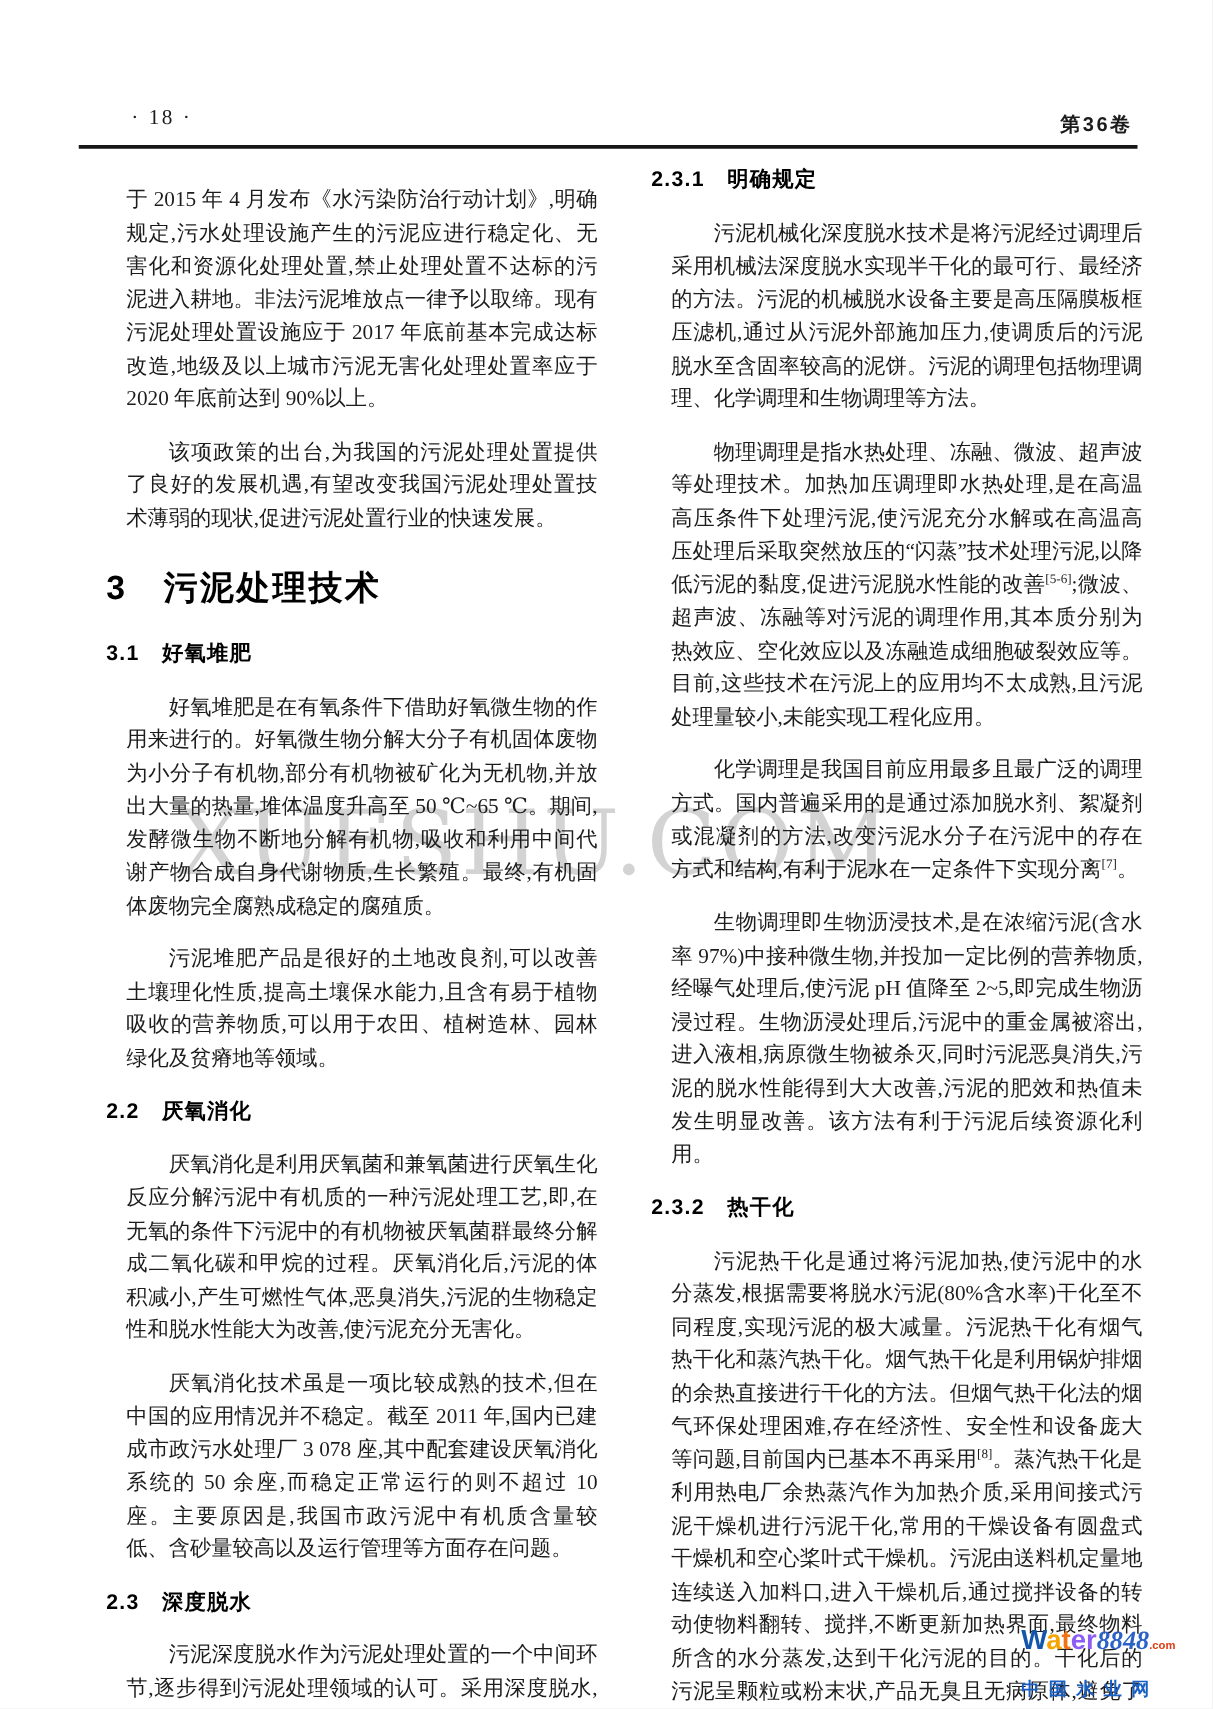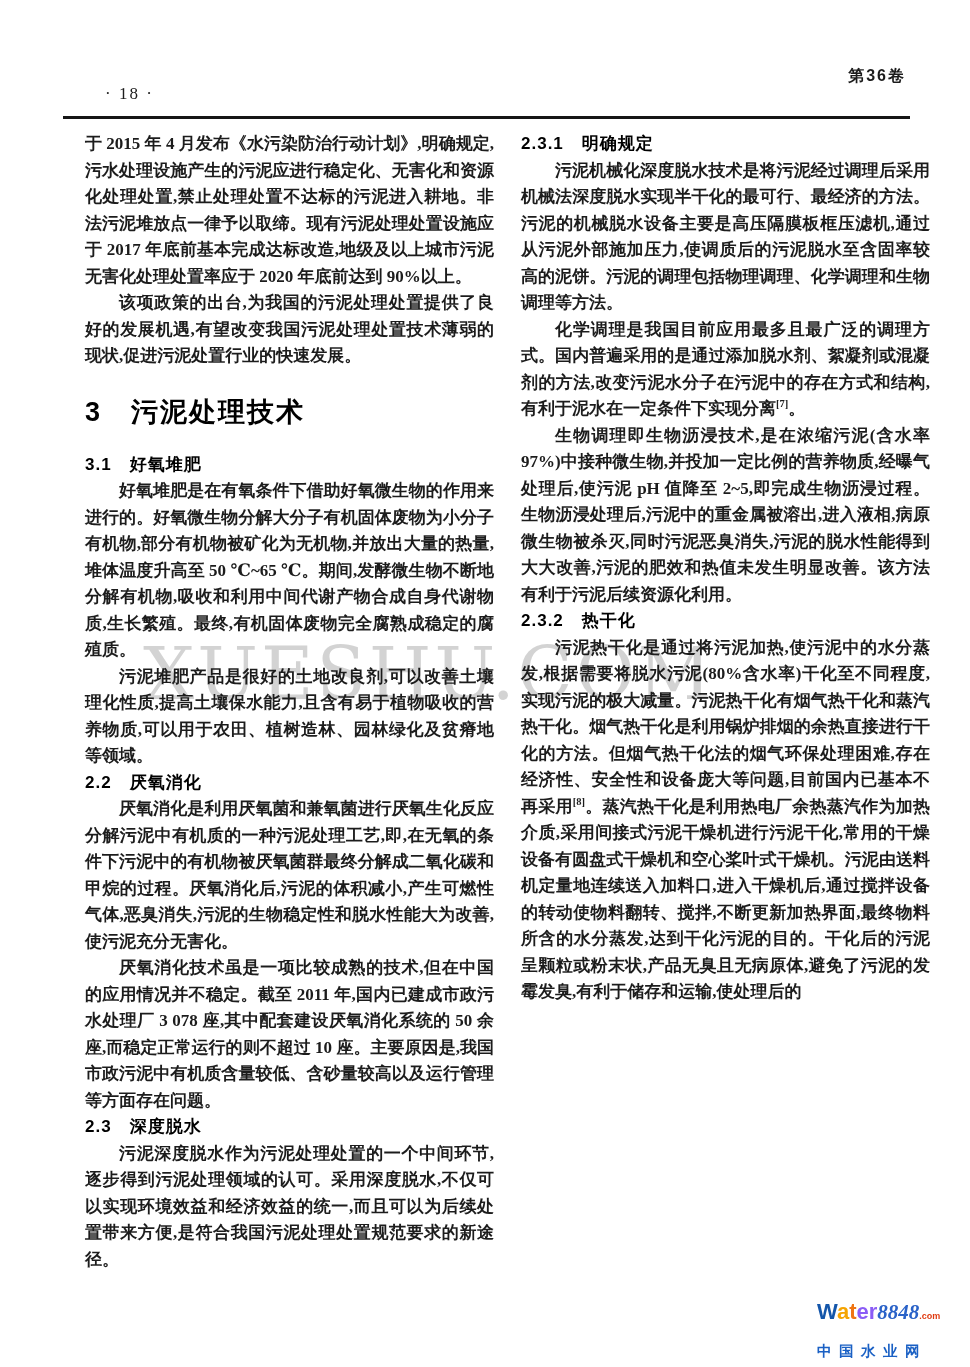--- a/index.html
+++ b/index.html
@@ -10,38 +10,38 @@
     font-family:"Liberation Serif","DejaVu Serif",serif;
     color:#1c1c1c;
   }
   
   .header{position:absolute;left:65px;right:62px;top:56px;height:56px;}
   .pnum{position:absolute;left:40px;top:28px;font-size:17px;letter-spacing:2px;}
   .hcenter{position:absolute;left:0;right:0;top:0;text-align:center;}
   .jtitle{font-family:"Liberation Sans","DejaVu Sans",sans-serif;font-weight:bold;
           font-size:19px;letter-spacing:14px;text-indent:14px;}
   .jemail{font-size:15px;margin-top:3px;letter-spacing:1px;}
-  .vol{position:absolute;right:2px;top:10px;font-size:16px;font-weight:bold;
+  .vol{position:absolute;right:2px;top:34px;font-size:16px;font-weight:bold;
        font-family:"Liberation Sans","DejaVu Sans",sans-serif;letter-spacing:2px;}
   .rule{position:absolute;left:63px;right:60px;top:116px;height:3px;background:#161616;}
   
   .watermark{
     position:absolute;left:143px;top:630px;z-index:0;
     font-family:"DejaVu Serif","Liberation Serif",serif;
     font-size:72px;line-height:88px;letter-spacing:3px;
     color:#b9b9b9;opacity:.62;white-space:nowrap;
   }
   
   .cols{
     position:absolute;left:85px;top:131px;width:845px;z-index:1;
     display:flex;gap:27px;
   }
   .col{width:409px;}
-  .col p{margin:0;font-size:17px;line-height:26.5px;text-align:justify;
-         text-justify:inter-ideograph;font-weight:bold;}
+  .col p{margin:16px;font-size:17px;line-height:26.5px;text-align:justify;
+         text-justify:inter-ideograph;}
   .col p.ind{text-indent:2em;}
   .col sup{font-size:10.5px;line-height:0;}
   .sec-h1{
     font-family:"Liberation Sans","DejaVu Sans",sans-serif;font-weight:bold;
     font-size:27px;line-height:34px;margin:25px 0 23px 0;letter-spacing:2px;color:#000;
   }
   .sec-h2{
     font-family:"Liberation Sans","DejaVu Sans",sans-serif;font-weight:bold;
     font-size:17px;line-height:26.5px;color:#000;letter-spacing:1px;
   }
@@ -79,20 +79,21 @@
         <p class="para ind"><span>污泥堆肥产品是很好的土地改良剂,可以改善土壤理化性质,提高土壤保水能力,且含有易于植物吸收的营养物质,可以用于农田、植树造林、园林绿化及贫瘠地等领域。</span></p>
         <div class="sec-h2"><span>2.2　厌氧消化</span></div>
         <p class="para ind"><span>厌氧消化是利用厌氧菌和兼氧菌进行厌氧生化反应分解污泥中有机质的一种污泥处理工艺,即,在无氧的条件下污泥中的有机物被厌氧菌群最终分解成二氧化碳和甲烷的过程。厌氧消化后,污泥的体积减小,产生可燃性气体,恶臭消失,污泥的生物稳定性和脱水性能大为改善,使污泥充分无害化。</span></p>
         <p class="para ind"><span>厌氧消化技术虽是一项比较成熟的技术,但在中国的应用情况并不稳定。截至 2011 年,国内已建成市政污水处理厂 3 078 座,其中配套建设厌氧消化系统的 50 余座,而稳定正常运行的则不超过 10 座。主要原因是,我国市政污泥中有机质含量较低、含砂量较高以及运行管理等方面存在问题。</span></p>
         <div class="sec-h2"><span>2.3　深度脱水</span></div>
         <p class="para ind"><span>污泥深度脱水作为污泥处理处置的一个中间环节,逐步得到污泥处理领域的认可。采用深度脱水,不仅可以实现环境效益和经济效益的统一,而且可以为后续处置带来方便,是符合我国污泥处理处置规范要求的新途径。</span></p>
       </div>
     <div class="col">
         <div class="sec-h2"><span>2.3.1　明确规定</span></div>
         <p class="para ind"><span>污泥机械化深度脱水技术是将污泥经过调理后采用机械法深度脱水实现半干化的最可行、最经济的方法。污泥的机械脱水设备主要是高压隔膜板框压滤机,通过从污泥外部施加压力,使调质后的污泥脱水至含固率较高的泥饼。污泥的调理包括物理调理、化学调理和生物调理等方法。</span></p>
+        <p class="para ind"><span>物理调理是指水热处理、冻融、微波、超声波等处理技术。加热加压调理即水热处理,是在高温高压条件下处理污泥,使污泥充分水解或在高温高压处理后采取突然放压的“闪蒸”技术处理污泥,以降低污泥的黏度,促进污泥脱水性能的改善</span><sup>[5-6]</sup><span>;微波、超声波、冻融等对污泥的调理作用,其本质分别为热效应、空化效应以及冻融造成细胞破裂效应等。目前,这些技术在污泥上的应用均不太成熟,且污泥处理量较小,未能实现工程化应用。</span></p>
         <p class="para ind"><span>化学调理是我国目前应用最多且最广泛的调理方式。国内普遍采用的是通过添加脱水剂、絮凝剂或混凝剂的方法,改变污泥水分子在污泥中的存在方式和结构,有利于泥水在一定条件下实现分离</span><sup>[7]</sup><span>。</span></p>
         <p class="para ind"><span>生物调理即生物沥浸技术,是在浓缩污泥(含水率 97%)中接种微生物,并投加一定比例的营养物质,经曝气处理后,使污泥 pH 值降至 2~5,即完成生物沥浸过程。生物沥浸处理后,污泥中的重金属被溶出,进入液相,病原微生物被杀灭,同时污泥恶臭消失,污泥的脱水性能得到大大改善,污泥的肥效和热值未发生明显改善。该方法有利于污泥后续资源化利用。</span></p>
         <div class="sec-h2"><span>2.3.2　热干化</span></div>
         <p class="para ind"><span>污泥热干化是通过将污泥加热,使污泥中的水分蒸发,根据需要将脱水污泥(80%含水率)干化至不同程度,实现污泥的极大减量。污泥热干化有烟气热干化和蒸汽热干化。烟气热干化是利用锅炉排烟的余热直接进行干化的方法。但烟气热干化法的烟气环保处理困难,存在经济性、安全性和设备庞大等问题,目前国内已基本不再采用</span><sup>[8]</sup><span>。蒸汽热干化是利用热电厂余热蒸汽作为加热介质,采用间接式污泥干燥机进行污泥干化,常用的干燥设备有圆盘式干燥机和空心桨叶式干燥机。污泥由送料机定量地连续送入加料口,进入干燥机后,通过搅拌设备的转动使物料翻转、搅拌,不断更新加热界面,最终物料所含的水分蒸发,达到干化污泥的目的。干化后的污泥呈颗粒或粉末状,产品无臭且无病原体,避免了污泥的发霉发臭,有利于储存和运输,使处理后的</span></p>
       </div>
   </div>
 
   <div class="logo">
     <div class="l1"><span style="color: rgb(20, 86, 170);">W</span><span style="color: rgb(245, 164, 0);">a</span><span style="color: rgb(239, 116, 18);">t</span><span style="color: #8b5cf6;">er</span><span class="num" style="color: rgb(42, 98, 200);">8848</span><span class="dotcom" style="color: rgb(224, 58, 16);">.com</span></div>
     <div class="l2" style="color: rgb(26, 96, 196);">中国水业网</div>

